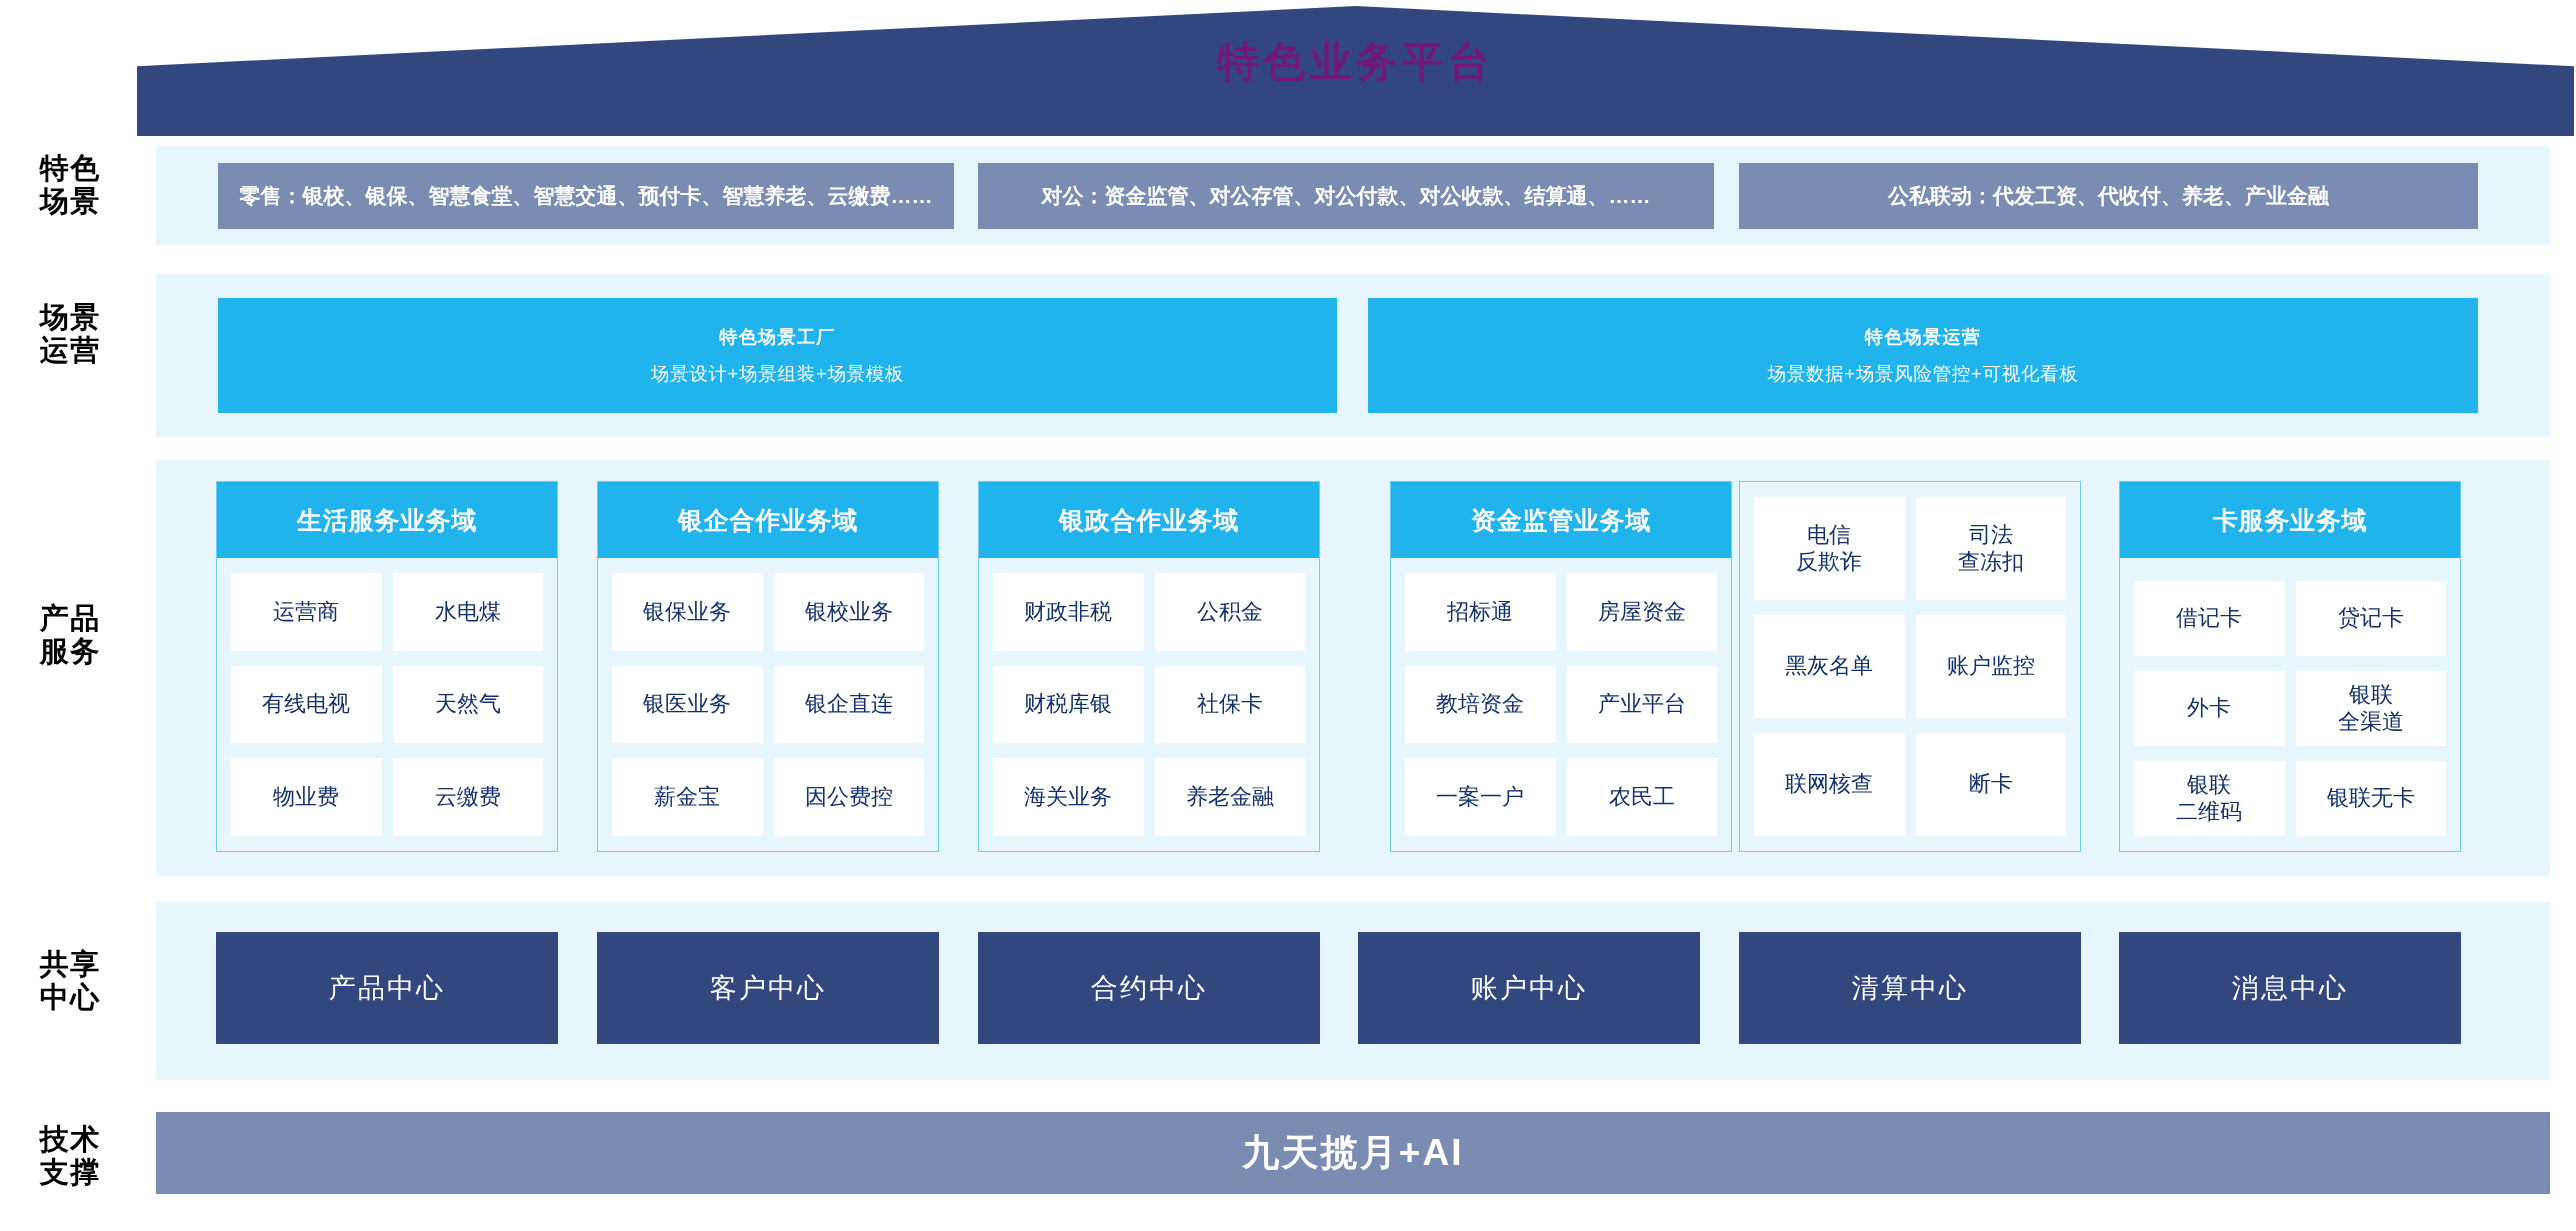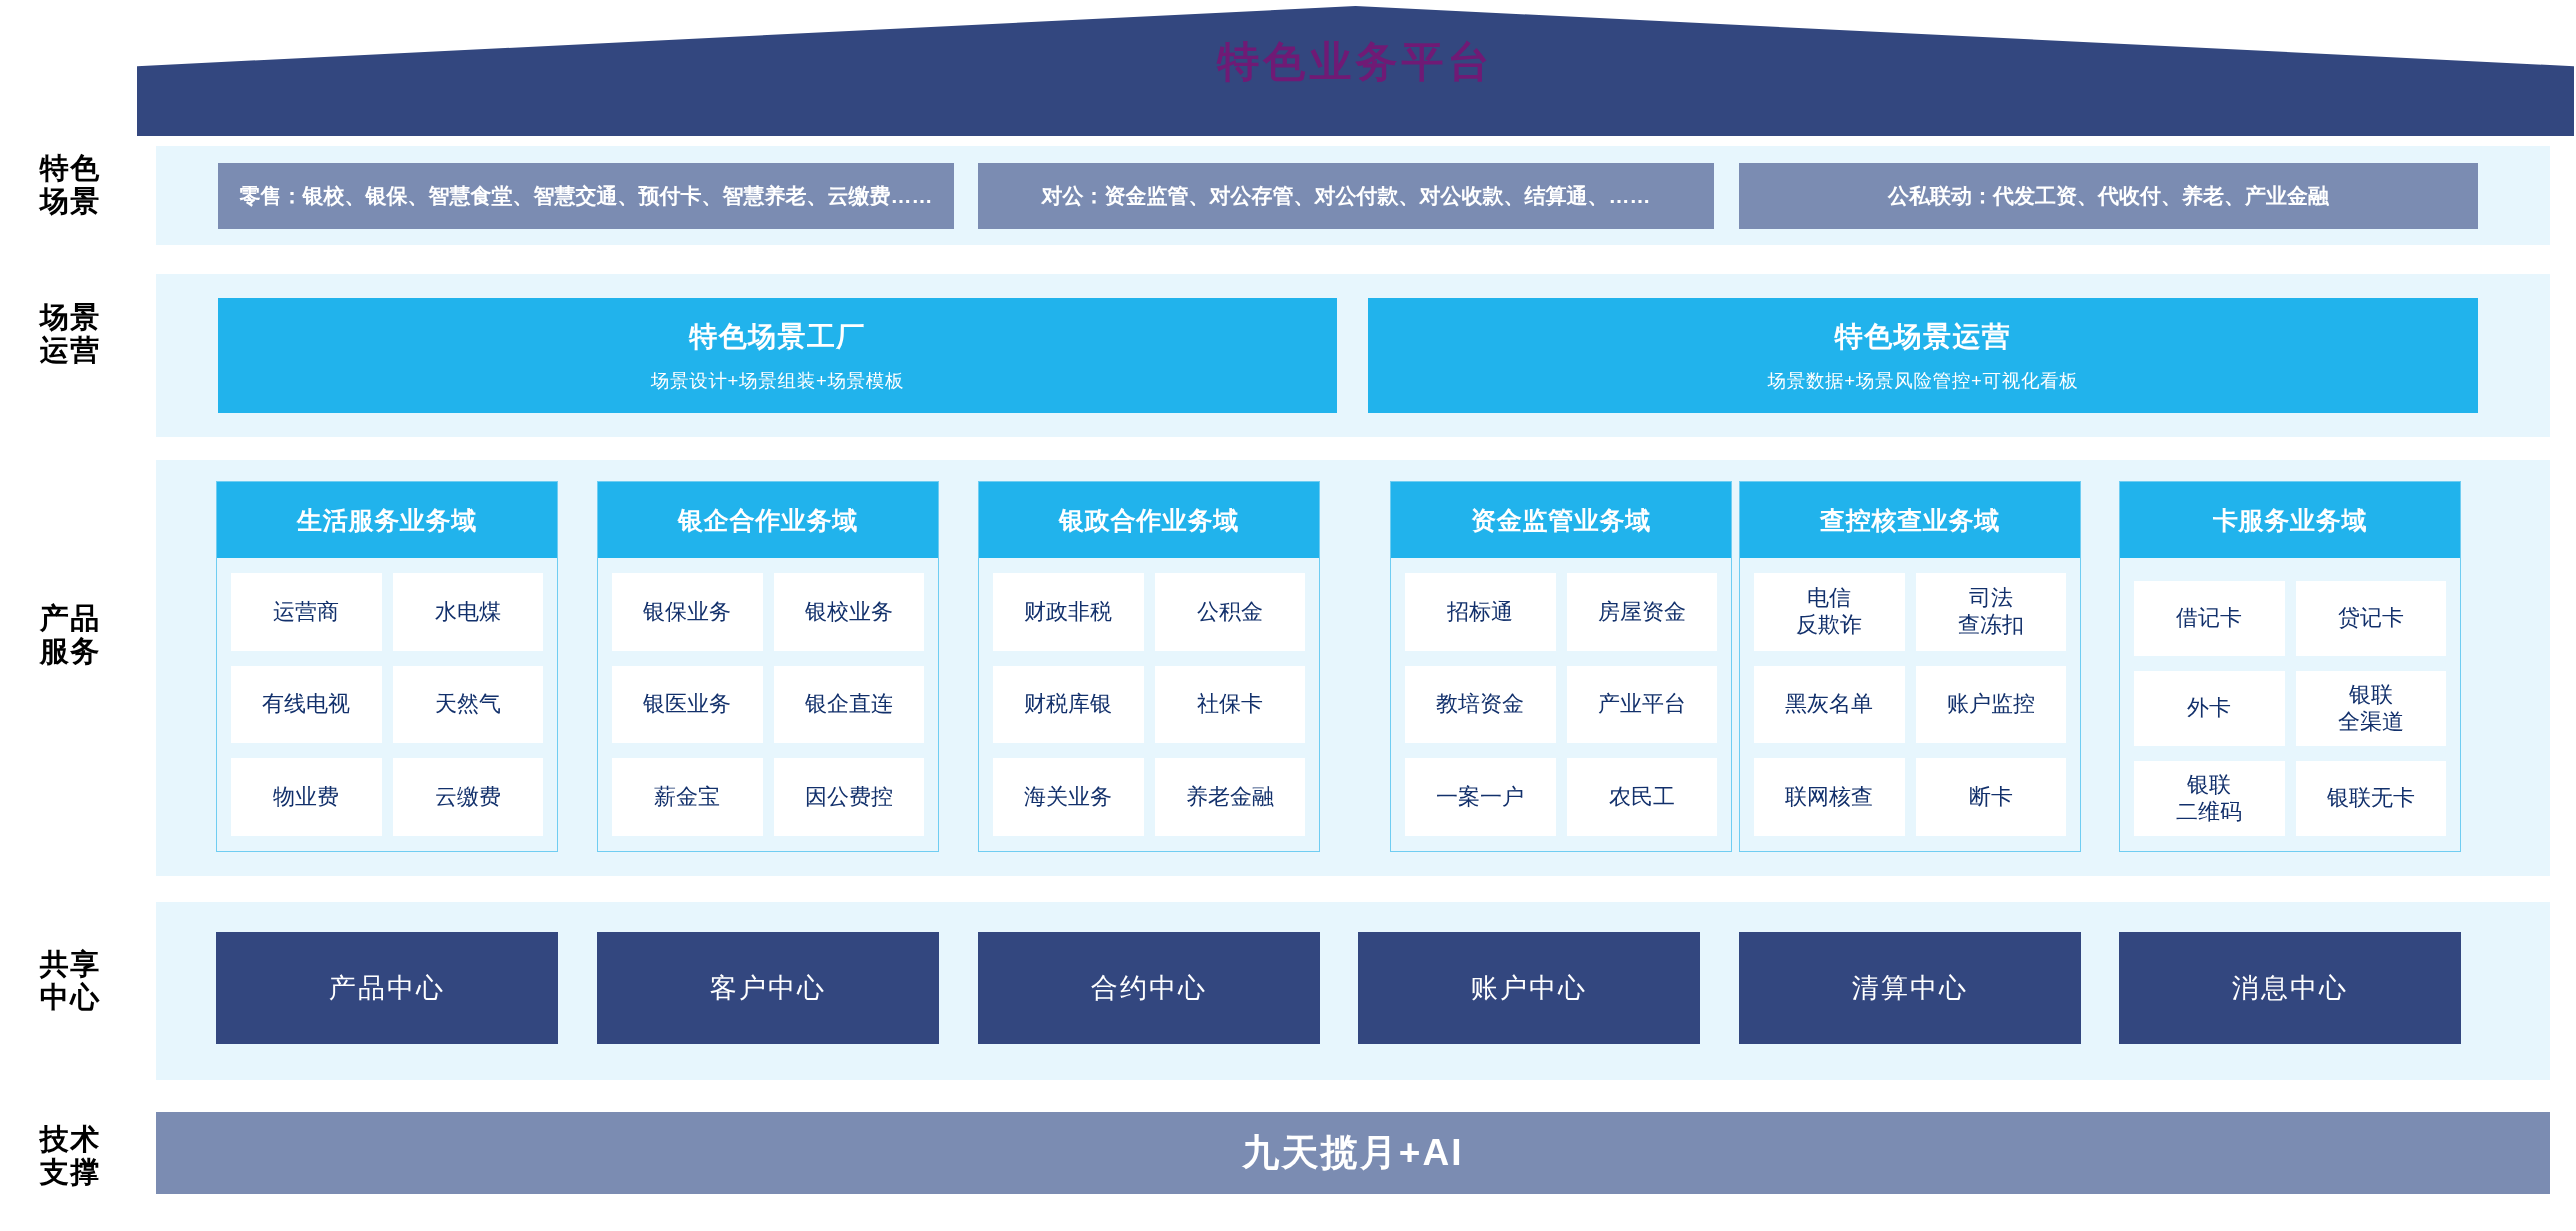--- a/index.html
+++ b/index.html
@@ -76,21 +76,21 @@
     position: absolute;
     background: #21b3ec;
     color: #ffffff;
     display: flex;
     flex-direction: column;
     align-items: center;
     justify-content: center;
     text-align: center;
   }
   .ops-title {
-    font-size: 28px;
+    font-size: 18px;
     font-weight: bold;
     letter-spacing: 1.4px;
     margin-bottom: 12.3px;
   }
   .ops-sub {
     font-size: 18.5px;
     font-weight: normal;
     letter-spacing: 0.7px;
   }
 
@@ -249,21 +249,20 @@
       <div class="domain-cell">招标通</div>
       <div class="domain-cell">房屋资金</div>
       <div class="domain-cell">教培资金</div>
       <div class="domain-cell">产业平台</div>
       <div class="domain-cell">一案一户</div>
       <div class="domain-cell">农民工</div>
     </div>
   </div>
 
   <div class="domain-card" style="left:1739px;">
-    <div class="domain-head">查控核查业务域</div>
     <div class="domain-grid">
       <div class="domain-cell">电信
 反欺诈</div>
       <div class="domain-cell">司法
 查冻扣</div>
       <div class="domain-cell">黑灰名单</div>
       <div class="domain-cell">账户监控</div>
       <div class="domain-cell">联网核查</div>
       <div class="domain-cell">断卡</div>
     </div>

